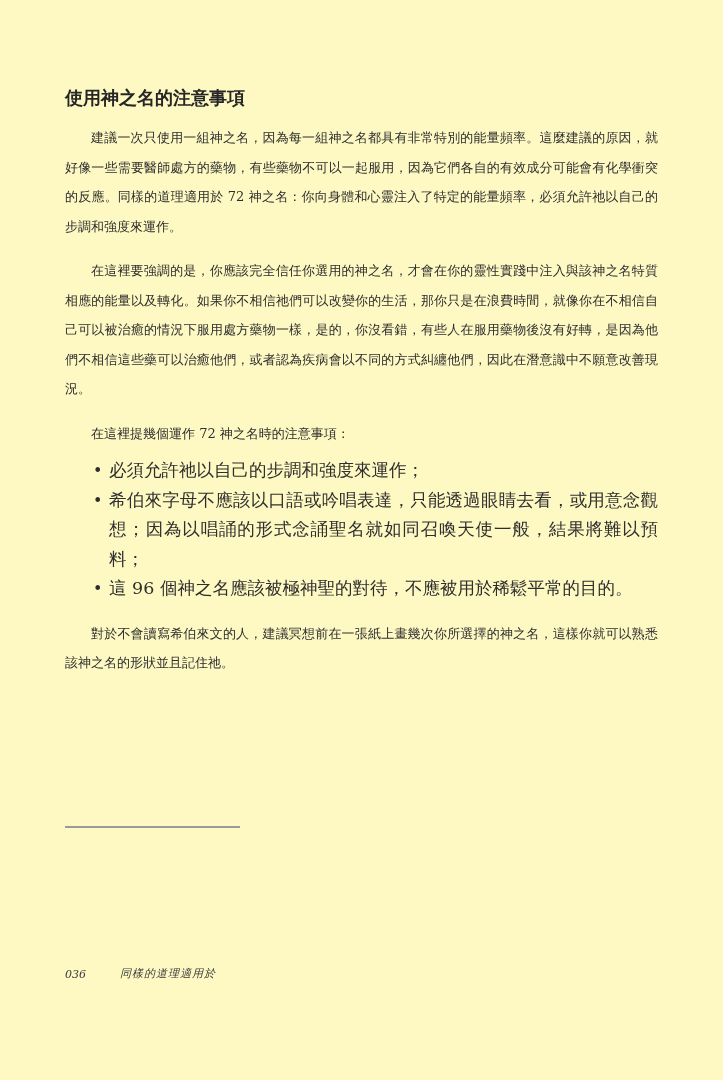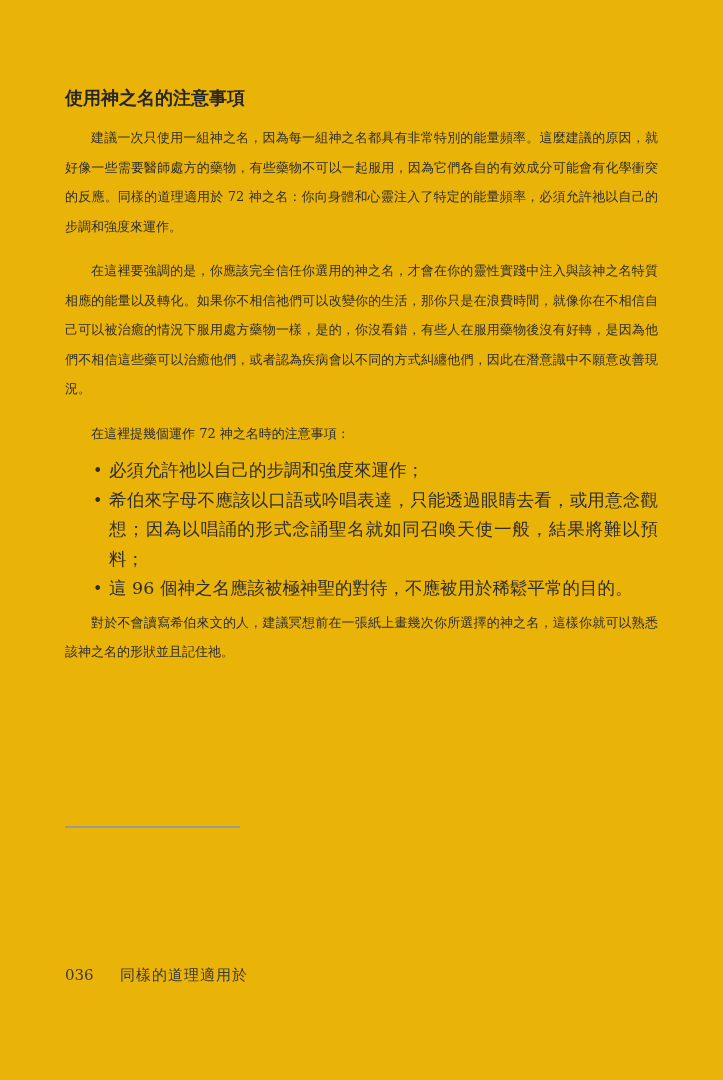--- a/index.html
+++ b/index.html
@@ -4,21 +4,21 @@
 <style>
   html, body {
     margin: 0;
     padding: 0;
     background: #ffffff;
   }
   .page {
     position: relative;
     width: 723px;
     height: 1080px;
-    background: #eab308;
+    background: #fef9c3;
     overflow: hidden;
     color: #2e2e2e;
     font-family: "DejaVu Serif", "Liberation Serif", serif;
   }
   .content {
     position: absolute;
     left: 65px;
     top: 86px;
     width: 593px;
   }
@@ -51,21 +51,21 @@
     line-height: 29.5px;
     text-align: justify;
     color: #2e2e2e;
   }
   .bullet-marker {
     position: absolute;
     left: 28px;
     top: 0;
     font-size: 16px;
   }
-  .closing-para { margin-top: 4px; }
+  .closing-para { margin-top: 15px; }
   .footnote-area {
     position: absolute;
     left: 65px;
     top: 826px;
     width: 593px;
   }
   .footnote-rule {
     width: 175px;
     height: 0;
     border: 0;
@@ -86,23 +86,24 @@
   }
   .footnote-text {
     flex: 1;
     text-align: justify;
   }
   .footer {
     position: absolute;
     left: 65px;
     top: 966px;
     display: flex;
-    align-items: flex-start;
-    font-size: 15px;
+    align-items: flex-end;
+    font-size: 11px;
     color: #3a3a3a;
+    font-style: italic;
   }
   .page-number {
     width: 55px;
     font-family: "DejaVu Serif", "Liberation Serif", serif;
   }
   .section-title {
     letter-spacing: 1px;
   }
 </style>
 </head>

